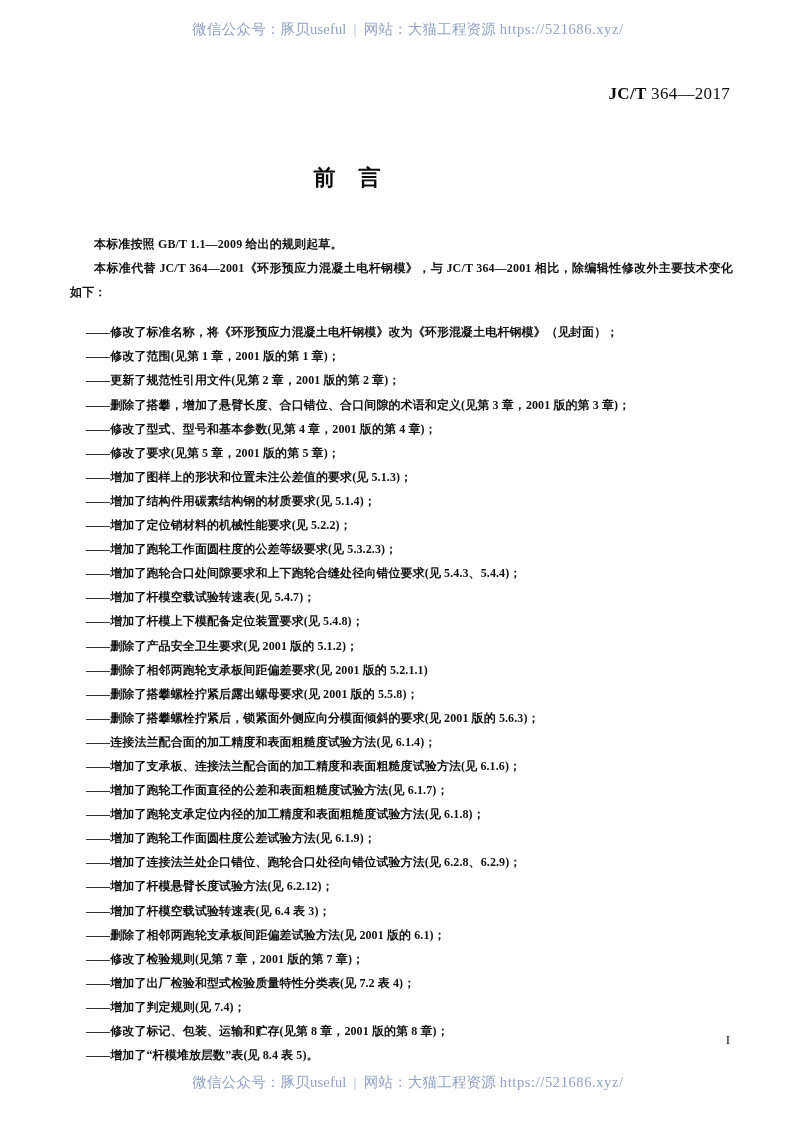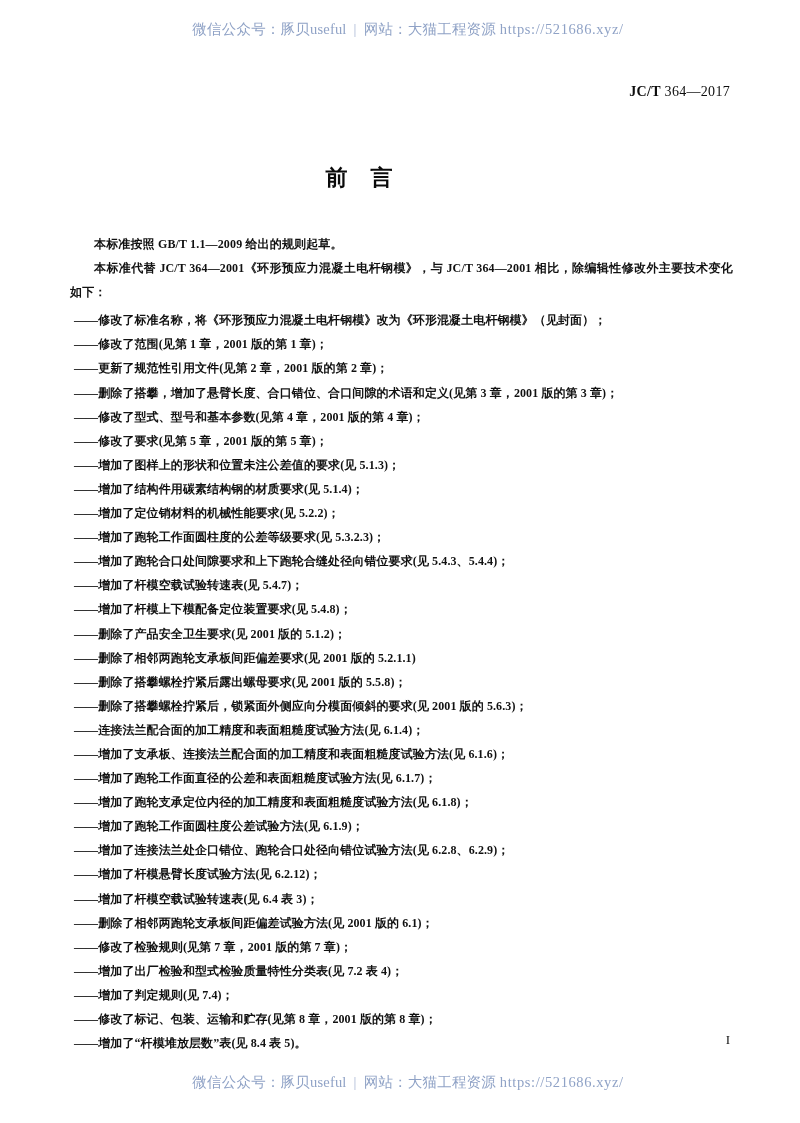--- a/index.html
+++ b/index.html
@@ -46,31 +46,31 @@
     letter-spacing: 0.6px;
   }
   .watermark-top { top: 20px; }
   .watermark-bottom { top: 1073px; }
 
   
   .running-head {
     position: absolute;
     top: 84px;
     right: 70px;
-    font-size: 14px;
+    font-size: 17px;
     letter-spacing: 0.3px;
     color: #0d0d0d;
   }
   .running-head .std-prefix { font-weight: bold; }
 
   
   .doc-title {
     position: absolute;
     top: 163px;
-    left: 12px;
+    left: 0;
     width: 695px;
     text-align: center;
     font-size: 22px;
     font-weight: bold;
     letter-spacing: 1px;
     color: #0a0a0a;
     font-family: "DejaVu Serif", "Liberation Serif", serif;
   }
   .doc-title .gap { display: inline-block; width: 22px; }
 
@@ -87,21 +87,21 @@
   }
 
   .para {
     text-indent: 2em;
     margin: 0;
     font-weight: bold;
     letter-spacing: 0.15px;
   }
 
   .dash-list {
-    margin: 4px;
+    margin: 16px;
     padding: 0;
     list-style: none;
   }
   .dash-item {
     margin: 0;
     padding-left: 30px;
     text-indent: -30px;
     padding-right: 0;
     font-weight: bold;
     letter-spacing: 0.1px;

